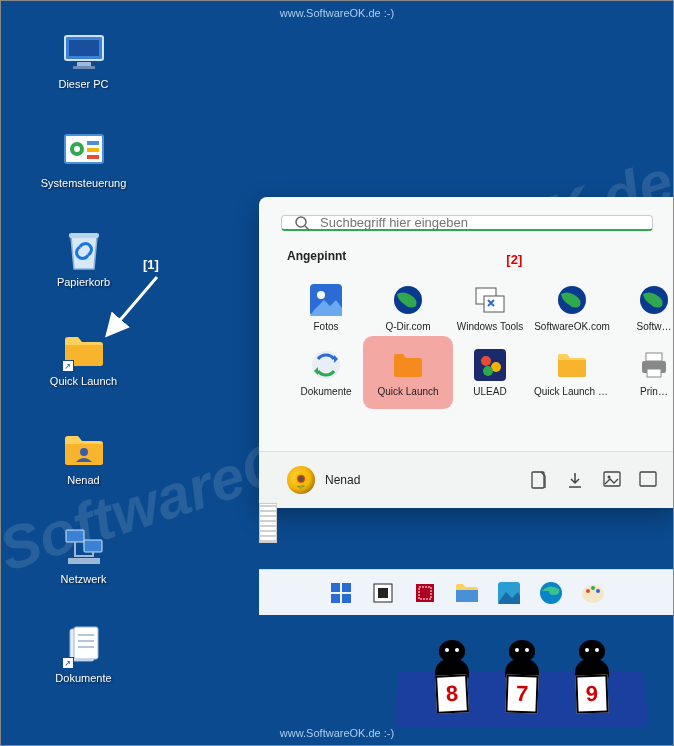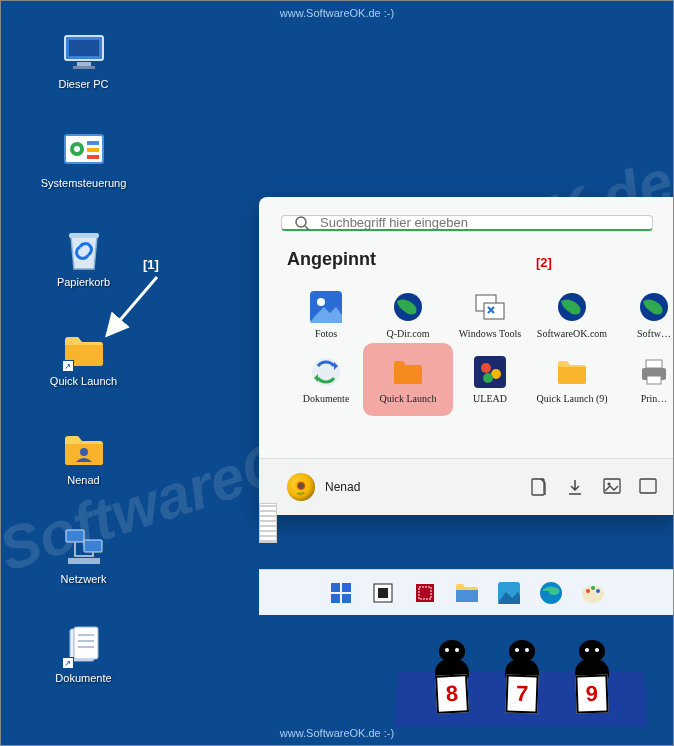--- a/index.html
+++ b/index.html
@@ -117,41 +117,40 @@
     outline: none;
     font-size: 13px;
     flex: 1;
     color: #666;
     background: transparent;
   }
   .pinned-section {
     padding: 10px 28px 20px 28px;
   }
   .pinned-title {
-    font-size: 18px;
+    font-size: 12px;
     font-weight: 600;
     color: #222;
     margin-bottom: 6px;
   }
   .annotation2 {
     color: #e30000;
     font-weight: bold;
     font-size: 13px;
   }
   .pinned-head {
     display: flex;
     align-items: center;
     gap: 160px;
   }
   .pinned-grid {
     display: grid;
     grid-template-columns: repeat(5, 78px);
     gap: 4px 4px;
     margin-top: 8px;
-    font-family: Liberation Serif, serif;
   }
   .pinned-item {
     display: flex;
     flex-direction: column;
     align-items: center;
     padding: 6px 0;
     cursor: pointer;
     border-radius: 4px;
   }
   .pinned-item .pin-icon {

